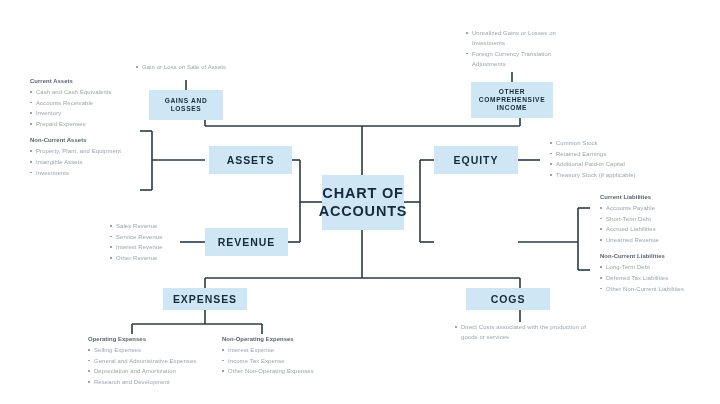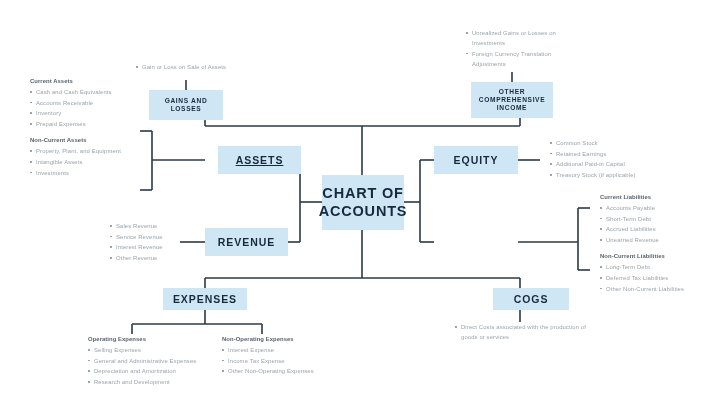--- a/index.html
+++ b/index.html
@@ -136,42 +136,42 @@
   </svg>
 
   <div class="node small" style="left:149px; top:90px; width:74px; height:30px;">
     <span>GAINS AND LOSSES</span>
   </div>
 
   <div class="node small" style="left:471px; top:82px; width:82px; height:36px;">
     <span>OTHER COMPREHENSIVE INCOME</span>
   </div>
 
-  <div class="node lvl1" style="left:218px; top:146px; width:83px; height:28px;text-decoration:underline;">
+  <div class="node lvl1" style="left:209px; top:146px; width:83px; height:28px;">
     <span>ASSETS</span>
   </div>
 
   <div class="node lvl1" style="left:434px; top:146px; width:84px; height:28px;">
     <span>EQUITY</span>
   </div>
 
   <div class="node lvl1" style="left:205px; top:228px; width:83px; height:28px;">
     <span>REVENUE</span>
   </div>
 
 
   <div class="node center" style="left:322px; top:175px; width:82px; height:55px;">
     <span>CHART OF ACCOUNTS</span>
   </div>
 
   <div class="node lvl1" style="left:163px; top:288px; width:84px; height:22px;">
     <span>EXPENSES</span>
   </div>
 
-  <div class="node lvl1" style="left:493px; top:288px; width:76px; height:22px;">
+  <div class="node lvl1" style="left:466px; top:288px; width:84px; height:22px;">
     <span>COGS</span>
   </div>
 
   <div class="detail" style="left:136px; top:62px; width:170px;">
       <div class="blk">
         <ul>
           <li>Gain or Loss on Sale of Assets</li>
         </ul>
       </div>
     </div>

